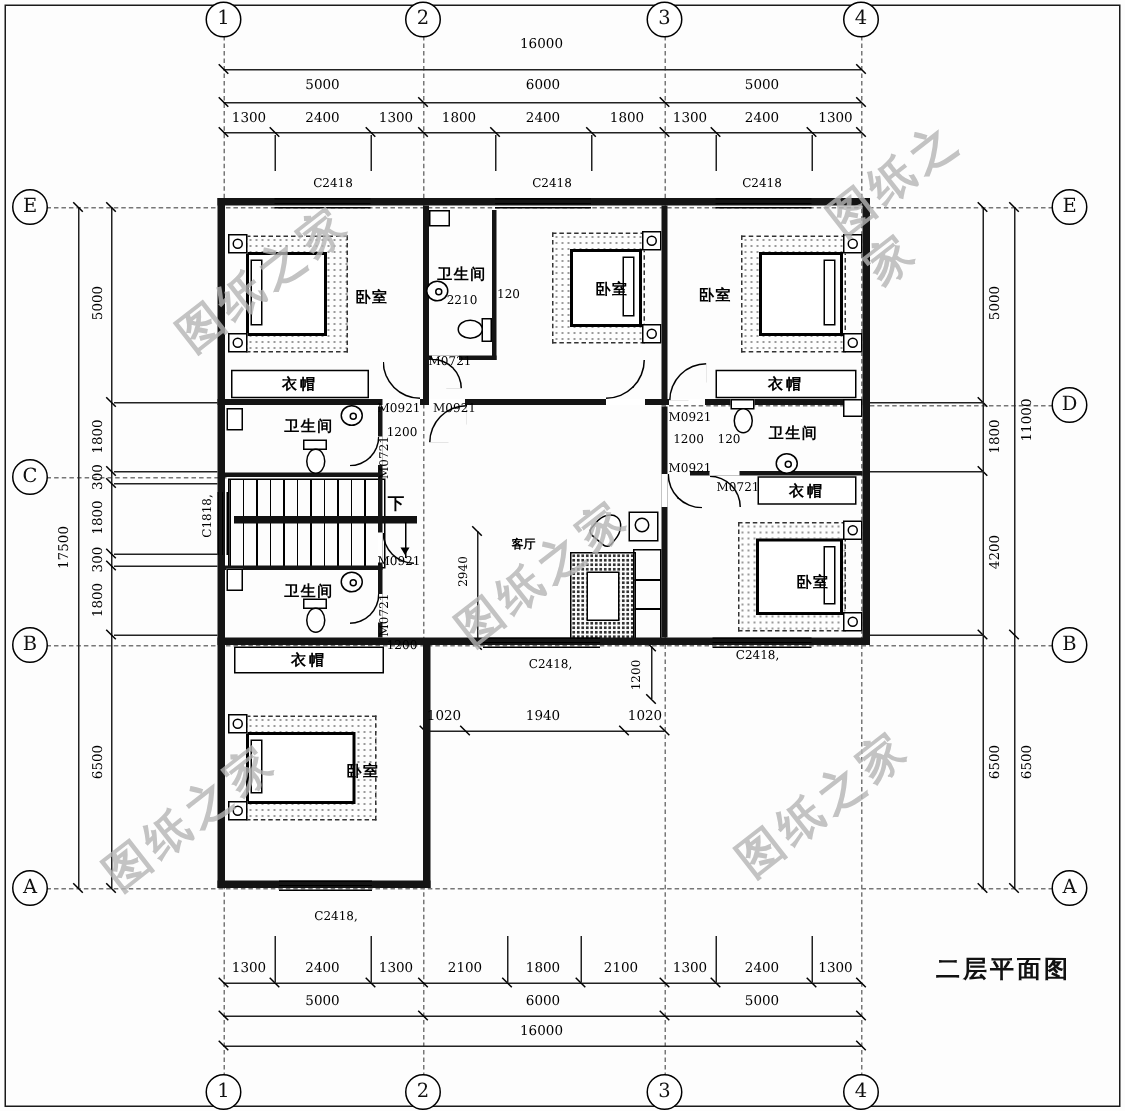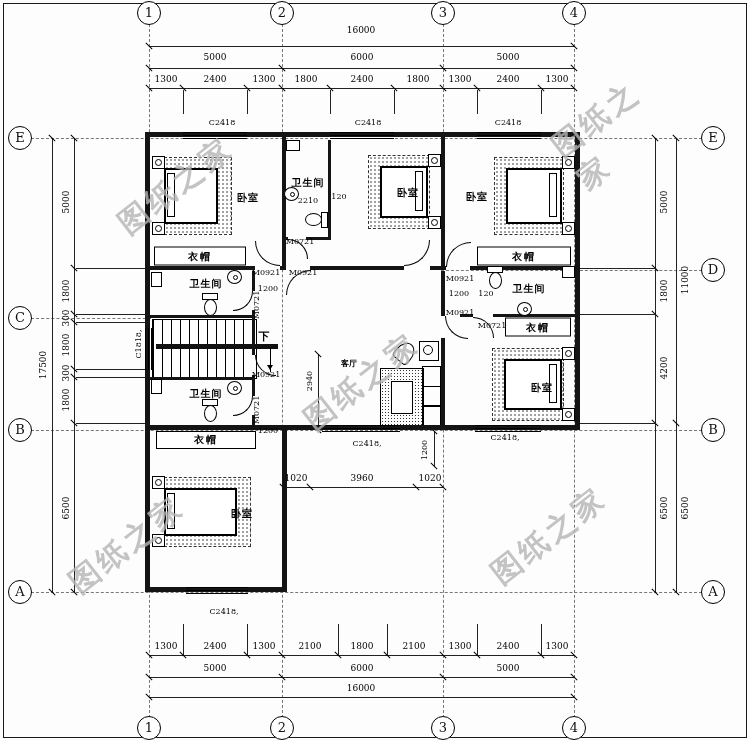--- a/index.html
+++ b/index.html
@@ -344,21 +344,21 @@
       <div class="ann codev" style="left: 256px; top: 410px;">M0721</div>
       <div class="ann code" style="left: 268px; top: 288px;">1200</div>
       <div class="ann code" style="left: 459px; top: 293px;">1200</div>
       <div class="ann code" style="left: 268px; top: 430px;">1200</div>
       <div class="ann code" style="left: 339px; top: 196px;">120</div>
       <div class="ann code" style="left: 486px; top: 293px;">120</div>
       <div class="ann code" style="left: 308px; top: 200px;">2210</div>
       <div class="ann codev" style="left: 309px; top: 381px;">2940</div>
       <div class="ann codev" style="left: 424px; top: 450px;">1200</div>
       <div class="ann dim" style="left: 296px; top: 478px;">1020</div>
-      <div class="ann dim" style="left: 362px; top: 478px;">3960</div>
+      <div class="ann dim" style="left: 362px; top: 478px;">1940</div>
       <div class="ann dim" style="left: 430px; top: 478px;">1020</div>
       <div class="ann room" style="left: 248px; top: 198px;">卧室</div>
       <div class="ann room" style="left: 408px; top: 193px;">卧室</div>
       <div class="ann room" style="left: 477px; top: 197px;">卧室</div>
       <div class="ann room" style="left: 542px; top: 388px;">卧室</div>
       <div class="ann room" style="left: 242px; top: 514px;">卧室</div>
       <div class="ann room" style="left: 308px; top: 183px;">卫生间</div>
       <div class="ann room" style="left: 206px; top: 284px;">卫生间</div>
       <div class="ann room" style="left: 206px; top: 394px;">卫生间</div>
       <div class="ann room" style="left: 529px; top: 289px;">卫生间</div>
@@ -367,13 +367,14 @@
       <div class="ann closet" style="left: 200px; top: 256px; width: 90px; height: 17px;">衣帽</div>
       <div class="ann closet" style="left: 524px; top: 256px; width: 92px; height: 17px;">衣帽</div>
       <div class="ann closet" style="left: 538px; top: 327px; width: 64px; height: 17px;">衣帽</div>
       <div class="ann closet" style="left: 206px; top: 440px; width: 98px; height: 16px;">衣帽</div>
       <div class="wm" style="left: 176px; top: 186px;">图纸之家</div>
       <div class="wm" style="left: 620px; top: 127px;">图纸之家</div>
       <div class="wm" style="left: 362px; top: 382px;">图纸之家</div>
       <div class="wm" style="left: 127px; top: 545px;">图纸之家</div>
       <div class="wm" style="left: 549px; top: 536px;">图纸之家</div>
     </div>
+  <div id="title">二层平面图</div>
 </div>
 
 </body></html>

